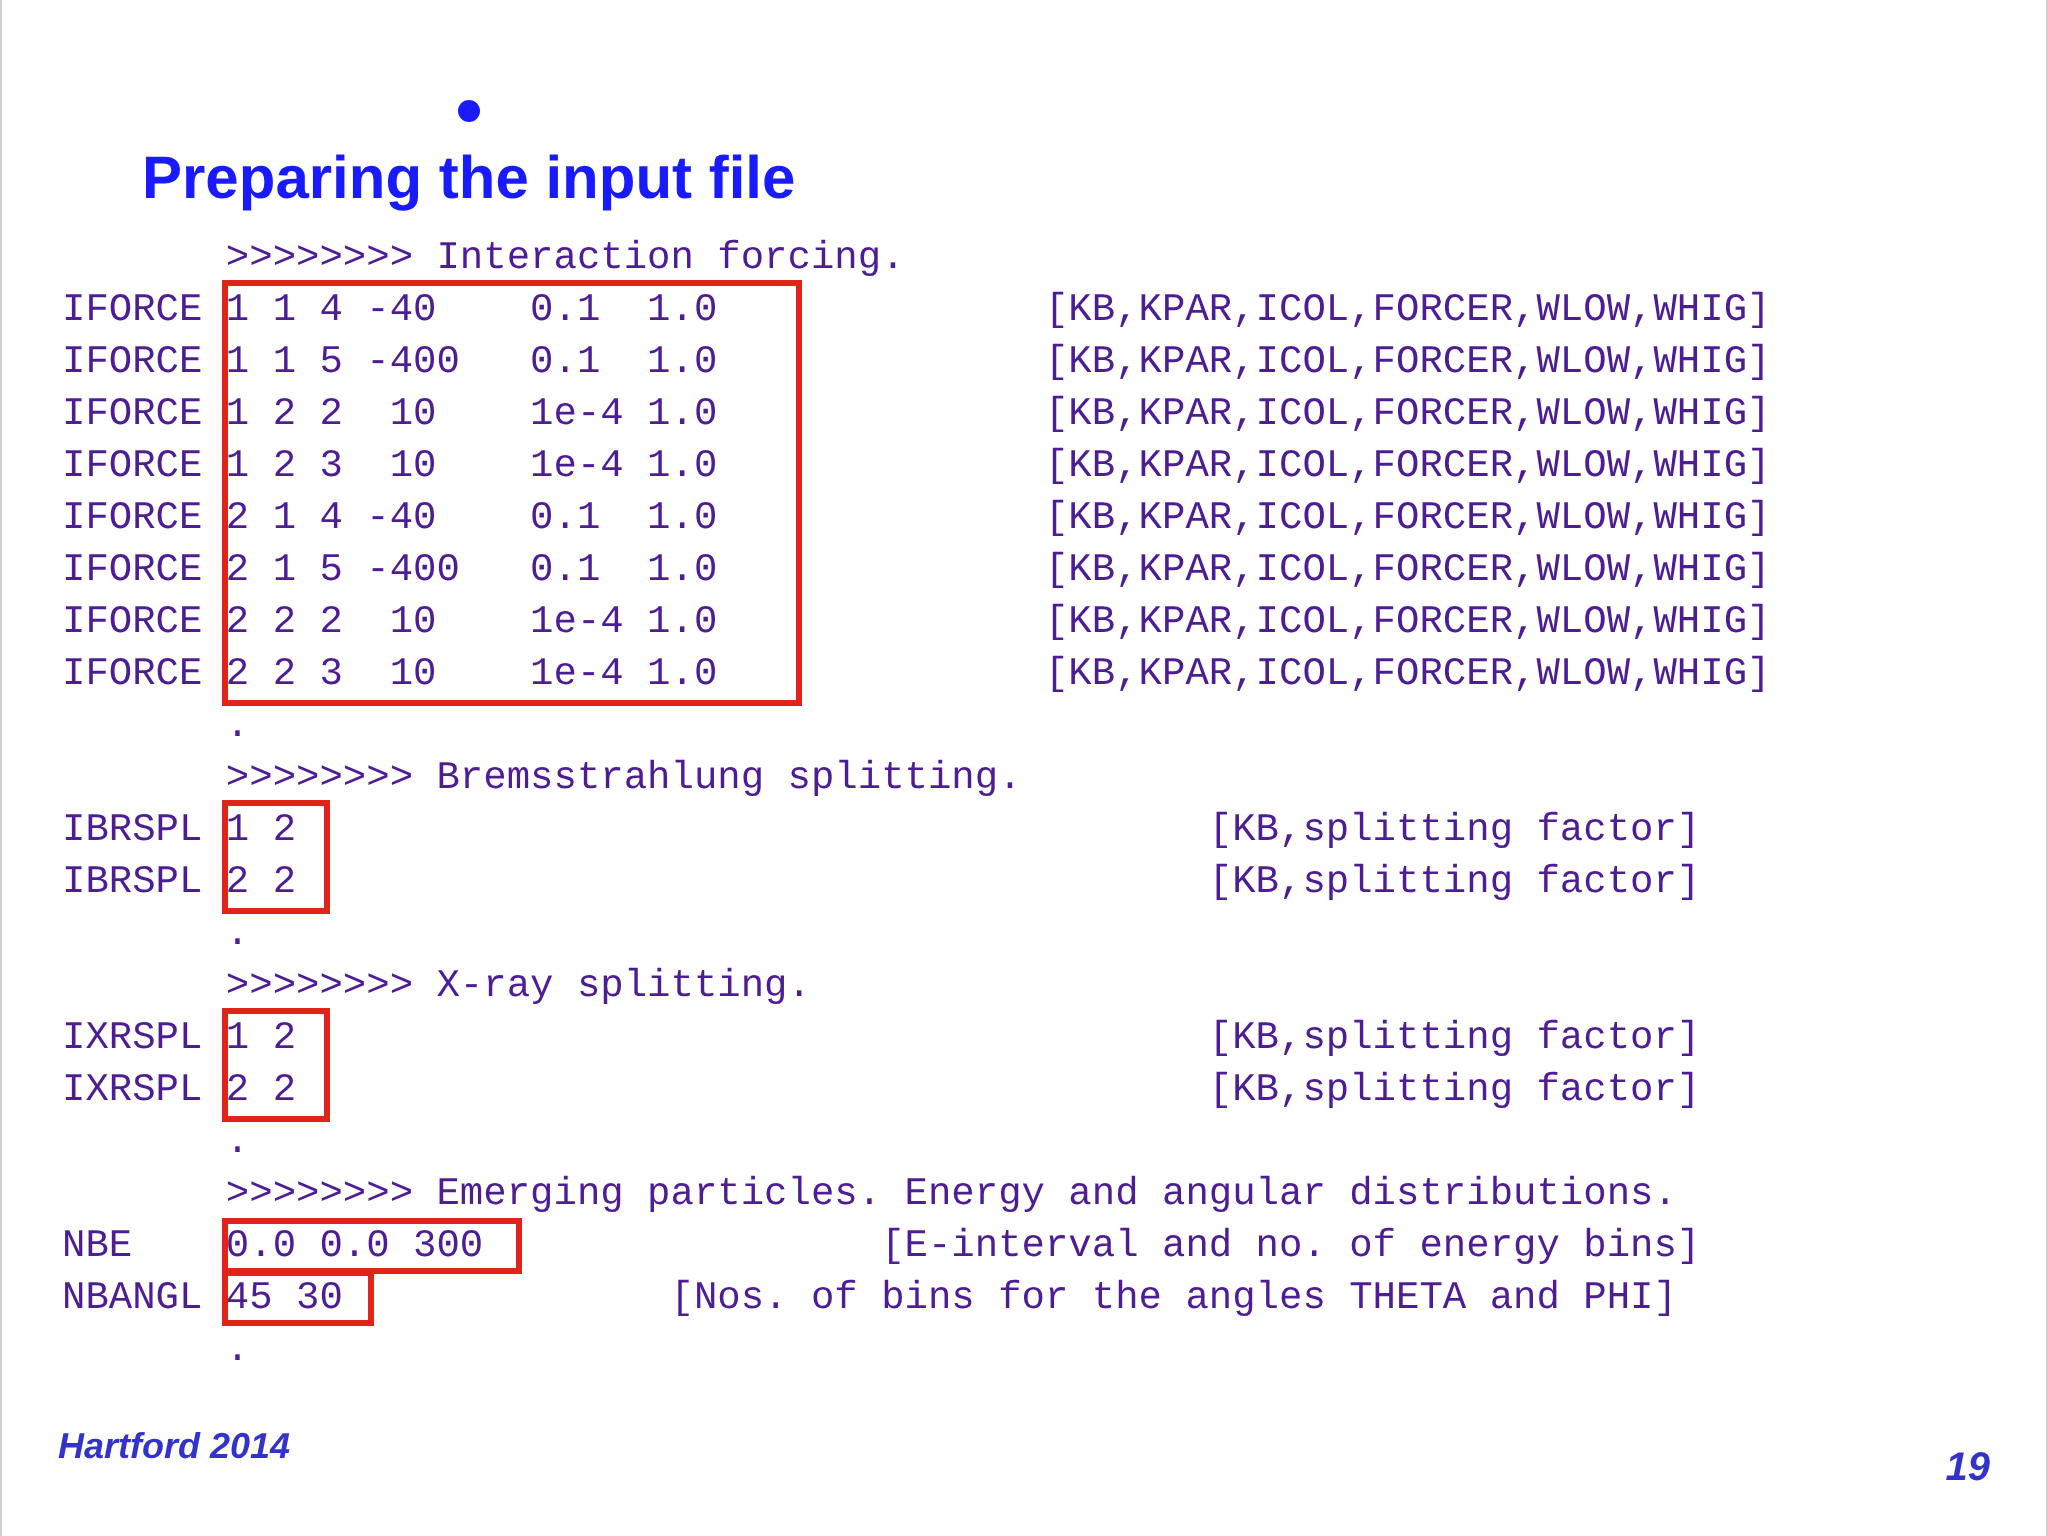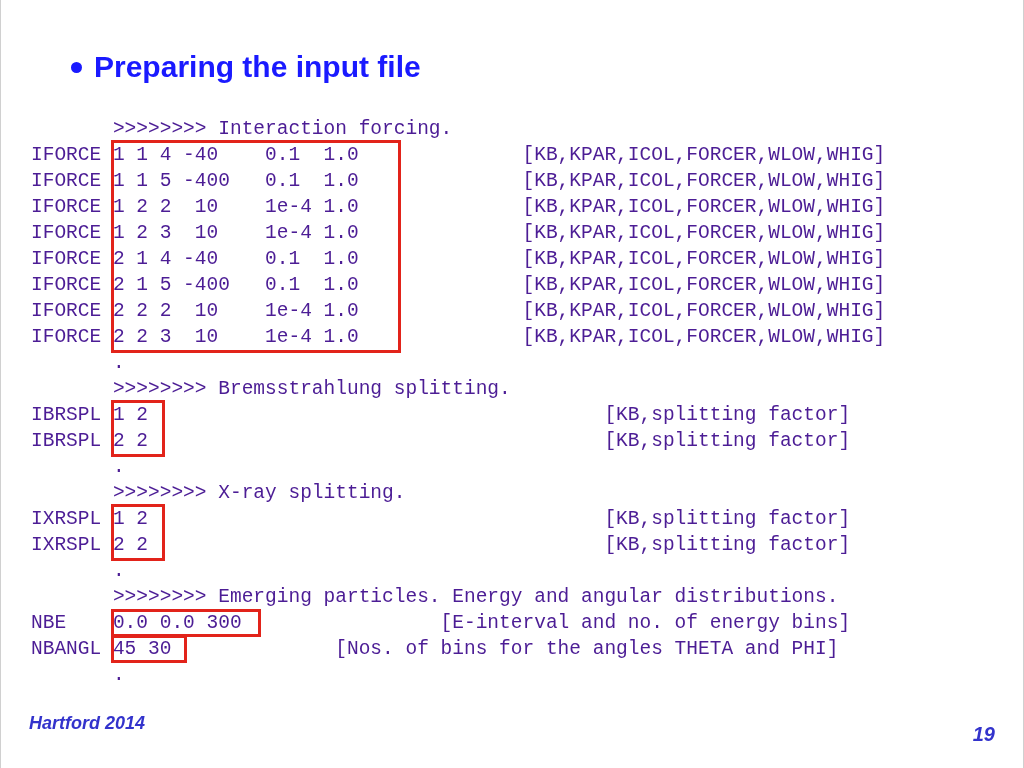--- a/index.html
+++ b/index.html
@@ -20,20 +20,21 @@
     border-right: 1px solid #d0d0d0;
     background: #fff;
   }
   .title-row {
     position: absolute;
     top: 50px;
     left: 70px;
     display: flex;
     align-items: center;
     gap: 12px;
+    flex-direction: column;
   }
   .bullet-dot {
     width: 11px;
     height: 11px;
     border-radius: 50%;
     background: #1a1aff;
     flex: 0 0 auto;
   }
   .title-text {
     color: #1a1aff;

